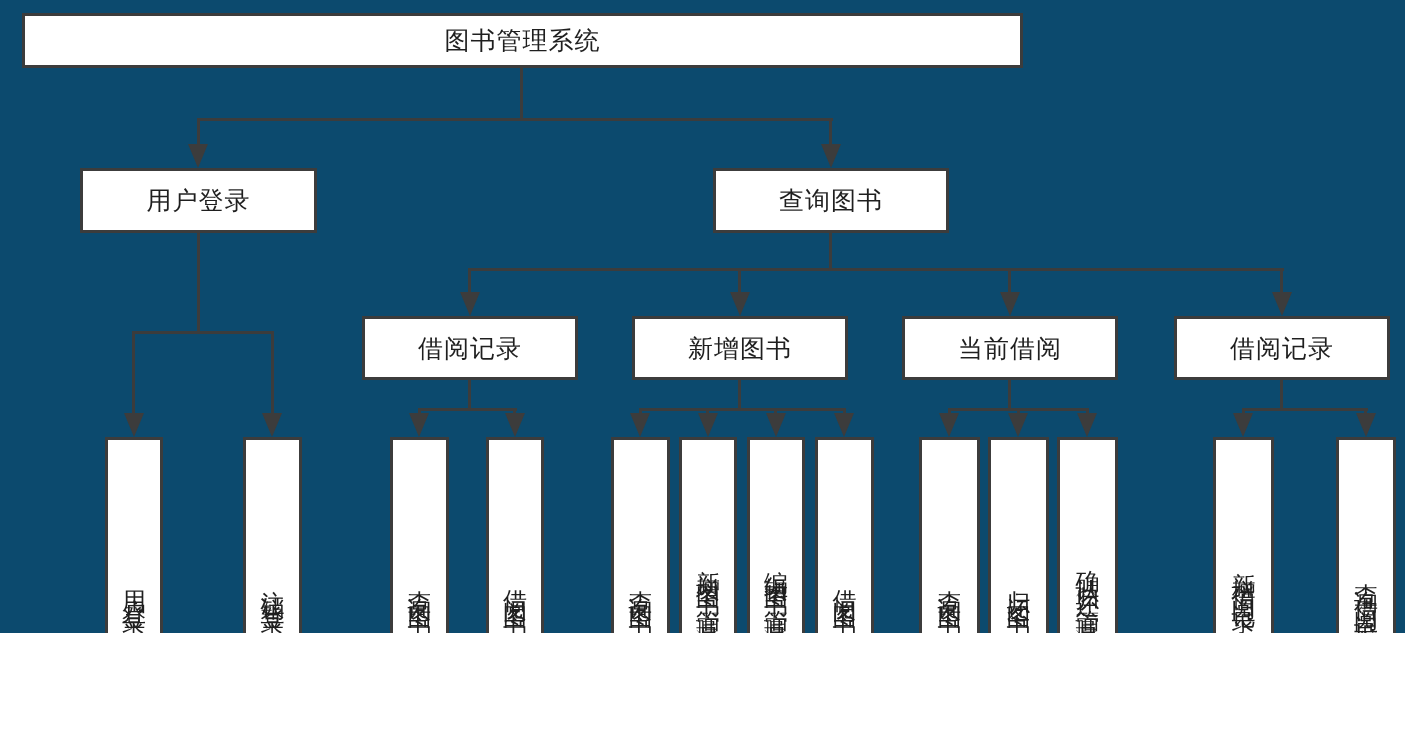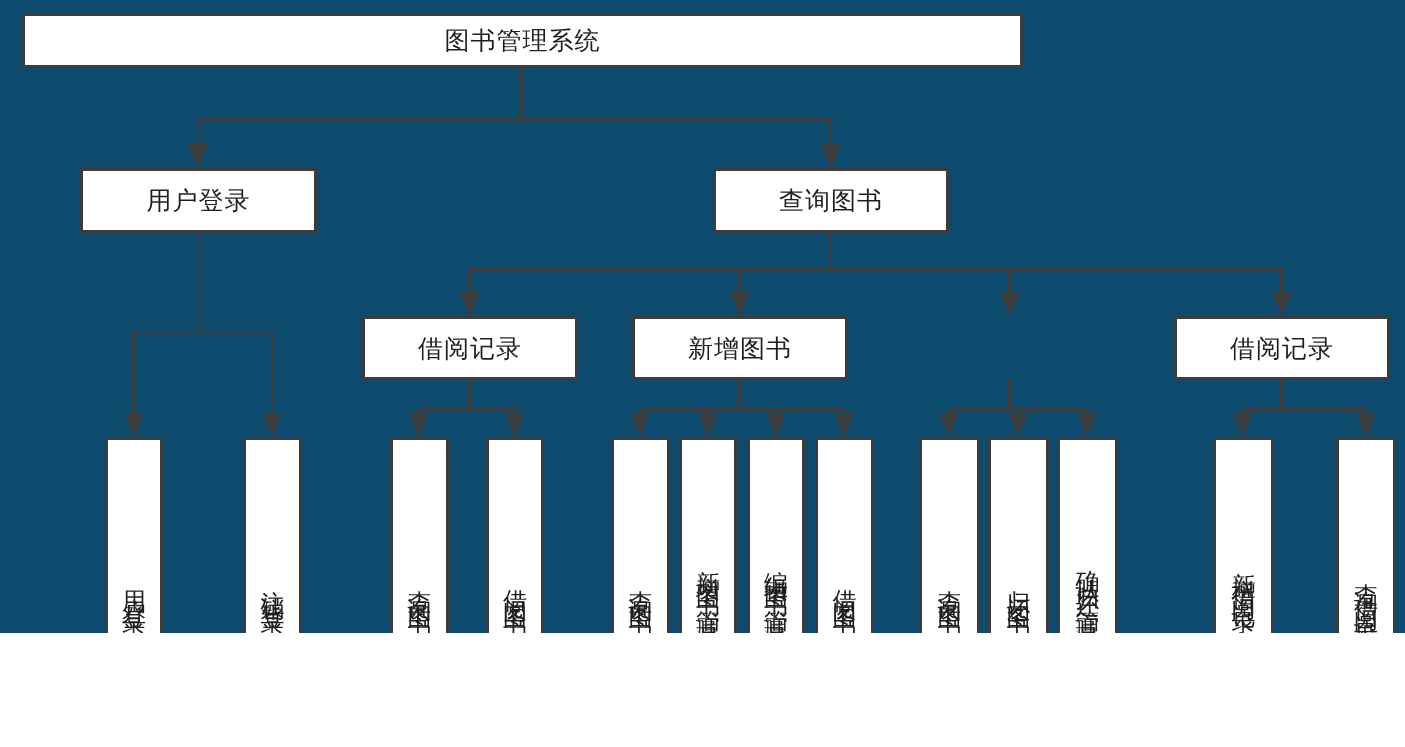--- a/index.html
+++ b/index.html
@@ -66,20 +66,21 @@
   <div class="ar" style="left:460px;top:292px;"></div>
   <div class="vl" style="left:738px;top:270px;height:24px;"></div>
   <div class="ar" style="left:730px;top:292px;"></div>
   <div class="vl" style="left:1008px;top:270px;height:24px;"></div>
   <div class="ar" style="left:1000px;top:292px;"></div>
   <div class="vl" style="left:1280px;top:270px;height:24px;"></div>
   <div class="ar" style="left:1272px;top:292px;"></div>
 
   <div class="box" style="left:362px;top:316px;width:216px;height:64px;">借阅记录</div>
   <div class="box" style="left:632px;top:316px;width:216px;height:64px;">新增图书</div>
+  <div class="box" style="left:902px;top:316px;width:216px;height:64px;">当前借阅</div>
   <div class="box" style="left:1174px;top:316px;width:216px;height:64px;">借阅记录</div>
 
   <div class="vl" style="left:468px;top:380px;height:30px;"></div>
   <div class="hl" style="left:418px;top:408px;width:99px;"></div>
   <div class="vl" style="left:418px;top:410px;height:6px;"></div>
   <div class="ar" style="left:409px;top:413px;"></div>
   <div class="vl" style="left:513px;top:410px;height:6px;"></div>
   <div class="ar" style="left:505px;top:413px;"></div>
 
   <div class="vl" style="left:738px;top:380px;height:30px;"></div>

